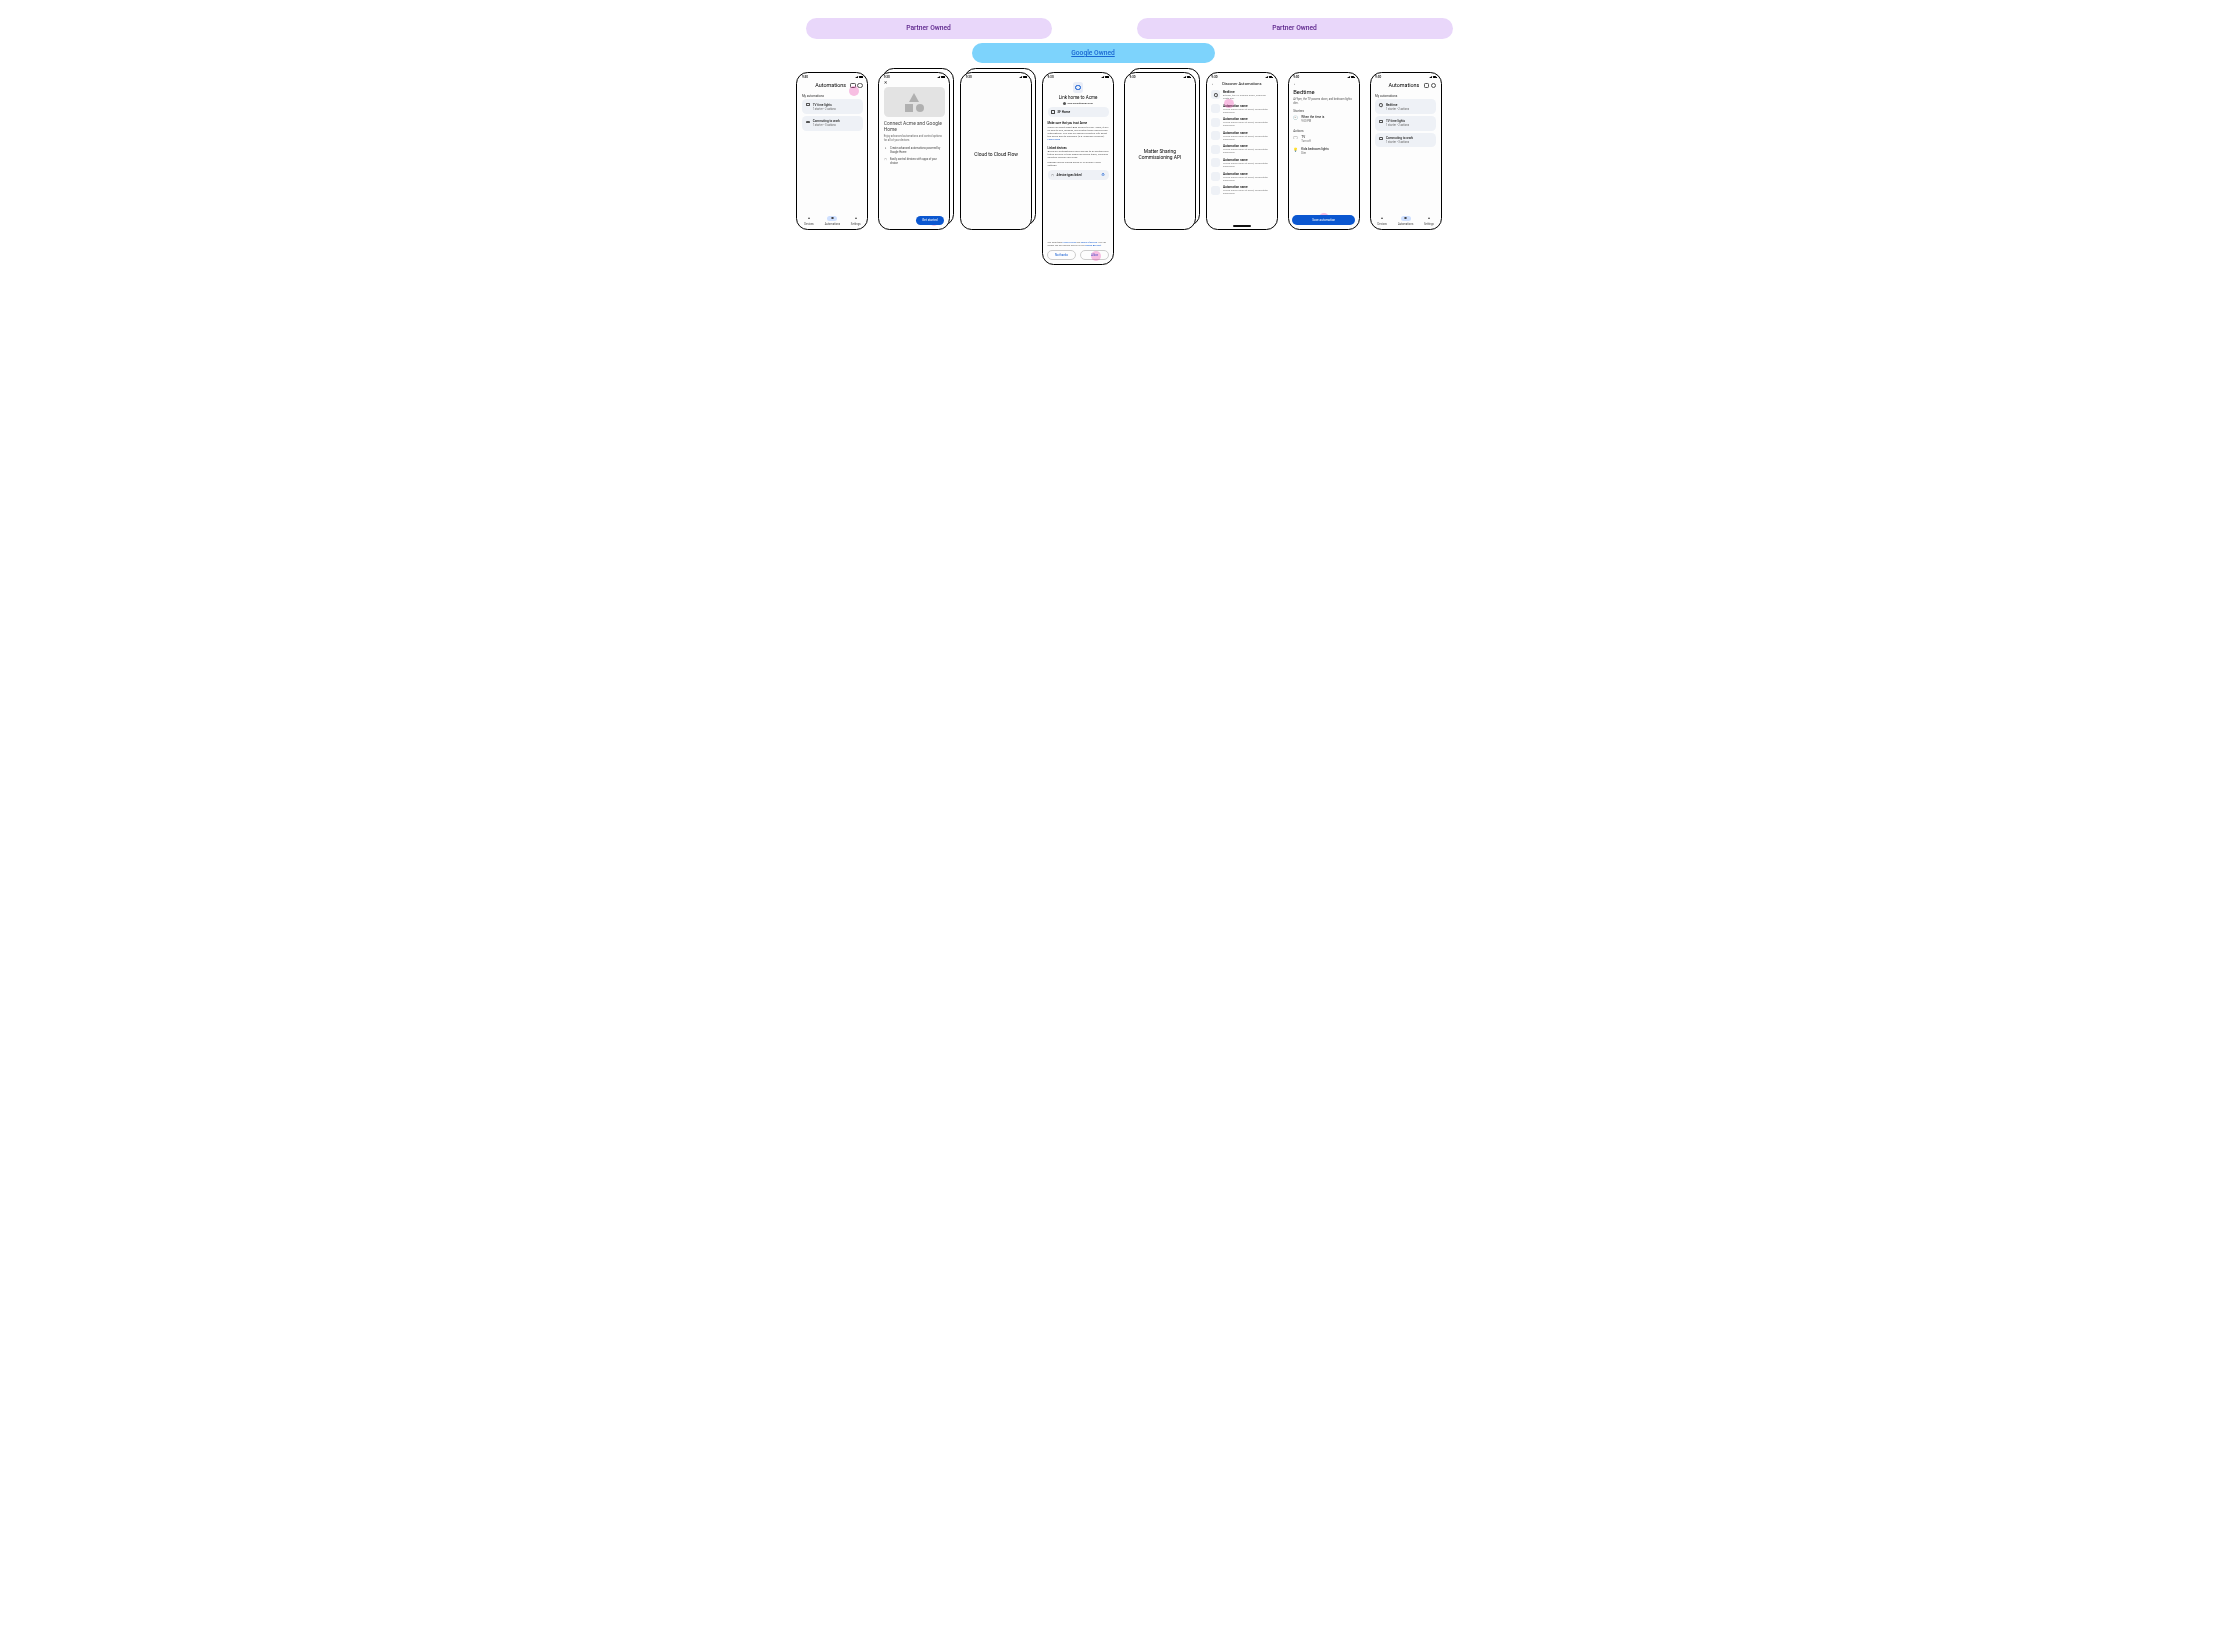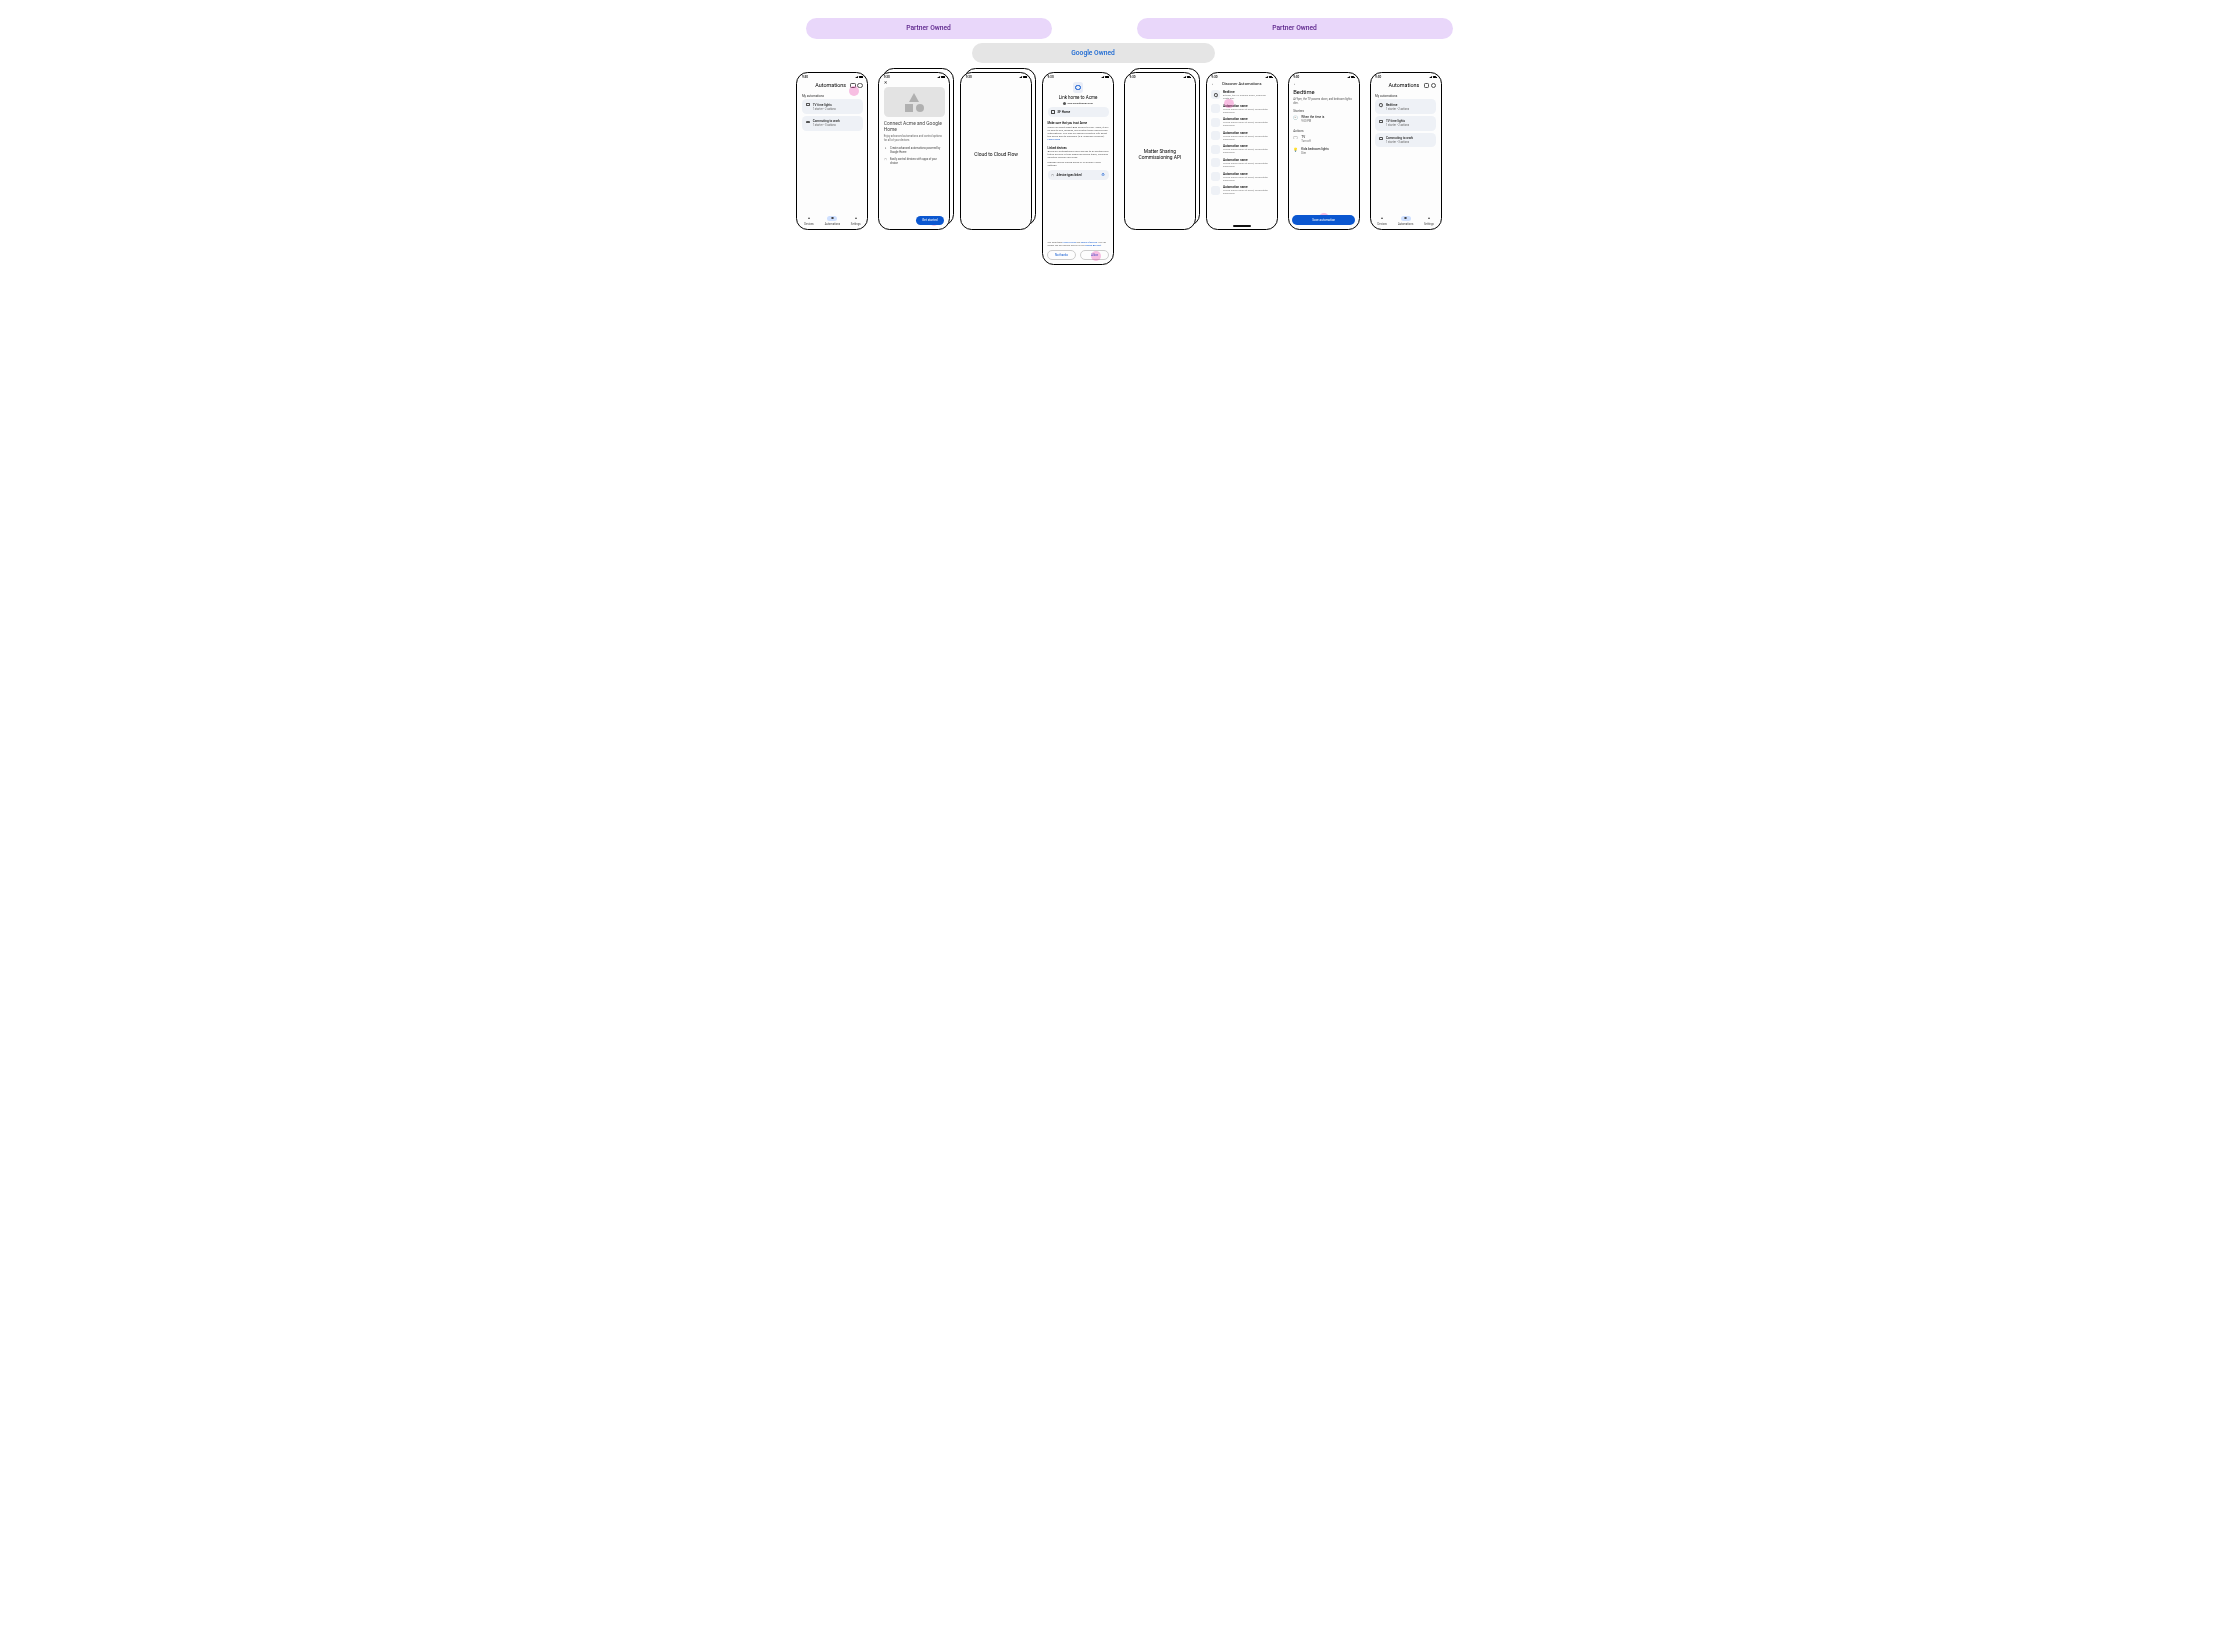--- a/index.html
+++ b/index.html
@@ -1,19 +1,19 @@
 <!DOCTYPE html>
 <html style="font-size:7.2px"><head>
 <meta charset="utf-8">
 <style>
 * { box-sizing: border-box; margin: 0; padding: 0; font-family: -apple-system, "Roboto", "Segoe UI", sans-serif; }
 body { background: #fff; padding: 18px 9px; }
 .tag { border-radius: 12.5px; padding: 6.3px 18px; font-size: 6.7px; font-weight: 500; text-align: center; }
 .tag.partner { background: #e9d7fa; color: #5b238a; }
-.tag.google { background: #e5e5e5; color: #1967d2; }
+.tag.google { background: #7dd3fc; color: #1967d2; text-decoration: underline; }
 
 .tag-container { position: relative; height: 49px; max-width: 681px; margin: 0 auto 4.5px; }
 .tag-container .tag { position: absolute; }
 #tag-p1 { left: 27px;  top: 0;   width: 246px; }
 #tag-p2 { left: 358px; top: 0;   width: 316px; }
 #tag-g  { left: 193px; top: 24.6px; width: 243px; }
 
 
 .lineup { display: flex; gap: 9.9px; justify-content: center; align-items: flex-start; }
 

